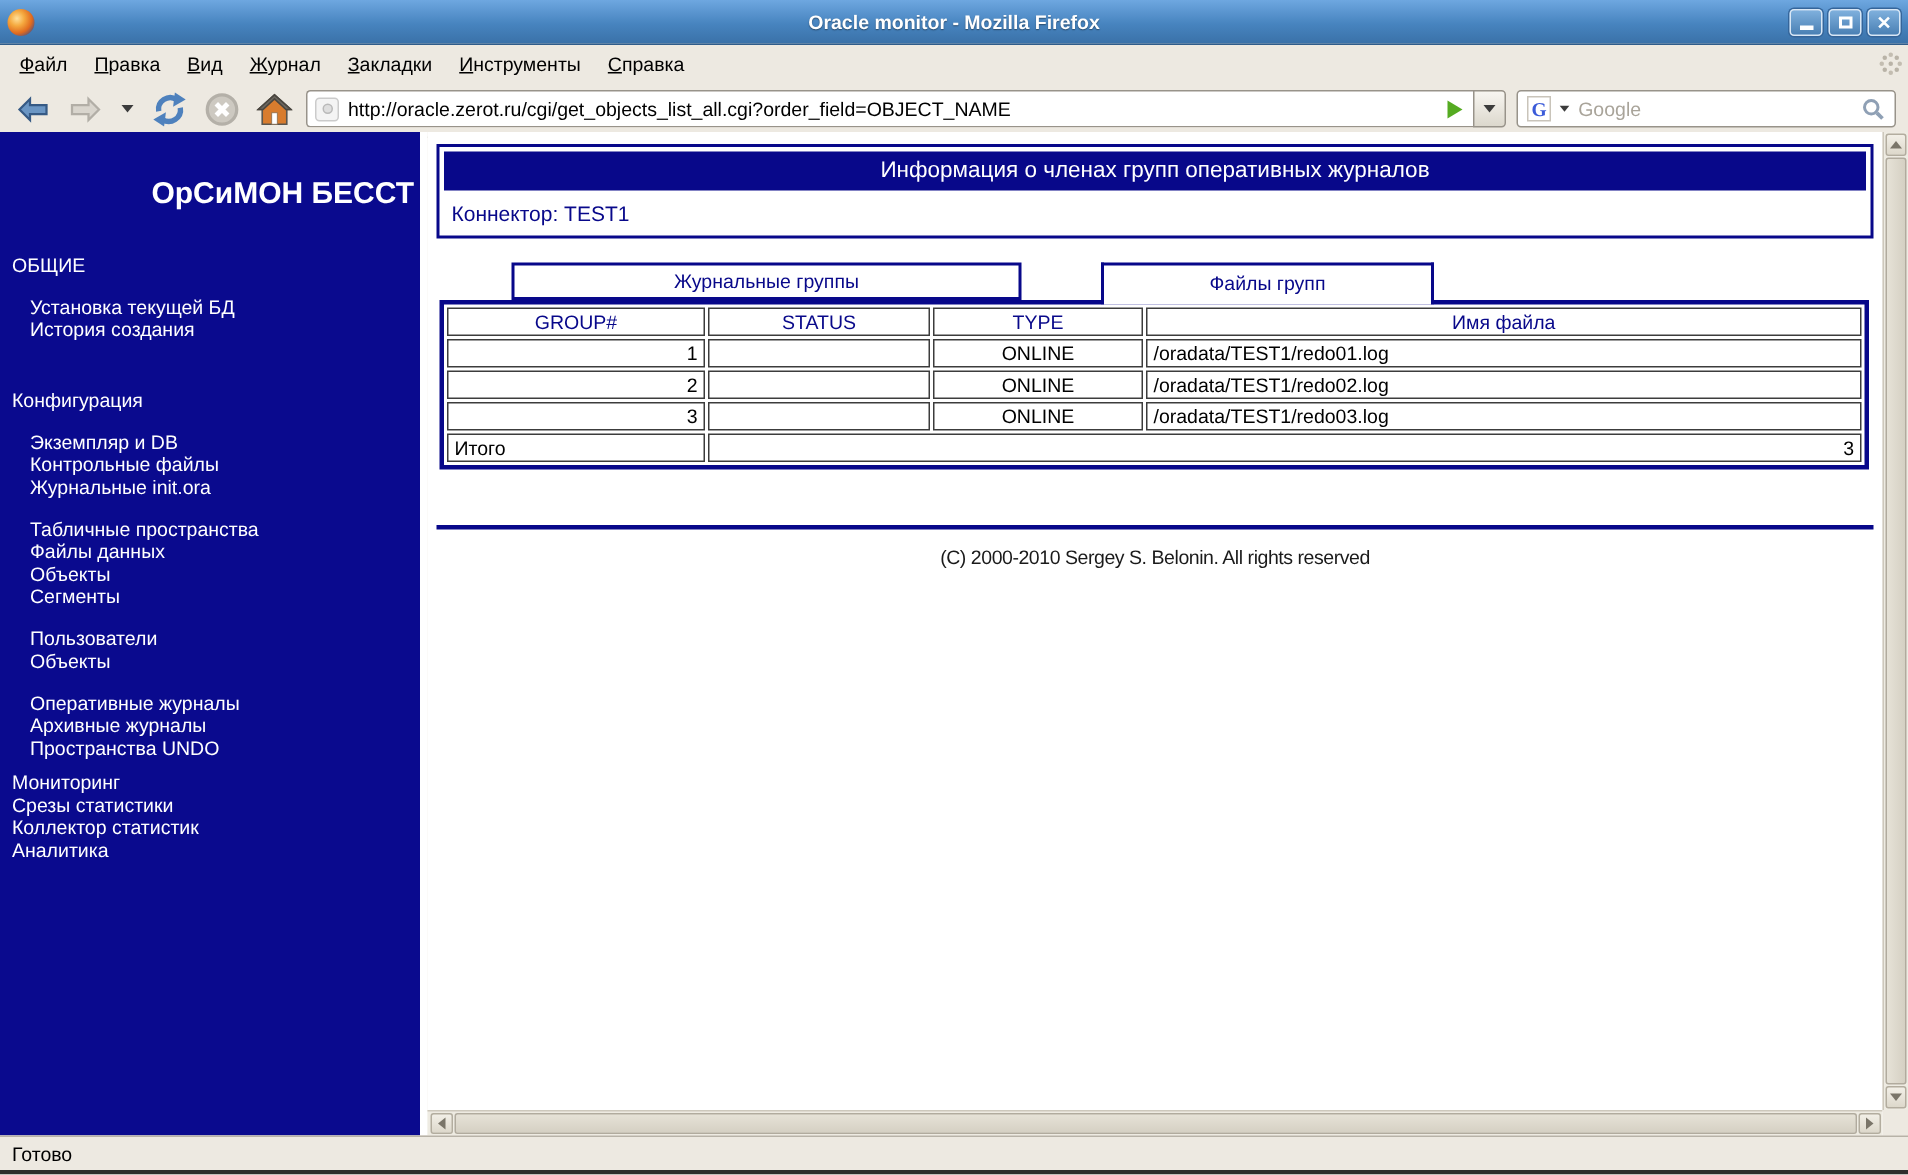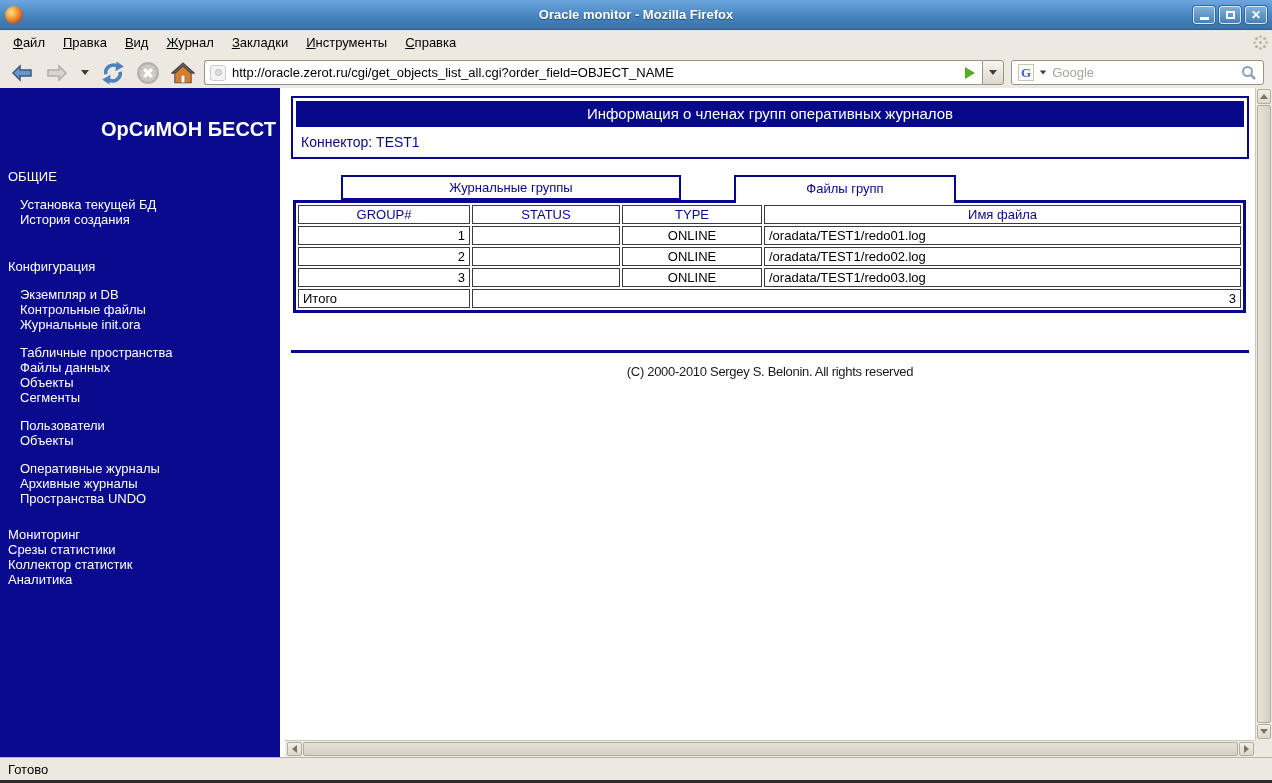--- a/index.html
+++ b/index.html
@@ -59,21 +59,21 @@
   .search-placeholder { flex:1; color:#a9a49a; font-size:13px; }
 
   
   .frames { position:absolute; top:88px; bottom:26px; left:0; right:0; display:flex; }
   .sidebar { width:280px; flex-shrink:0; background:#0a0a8e; color:#fff;
     padding:34px 4px 0 8px; font-size:13px; line-height:15px; }
   .sb-title { font-size:20px; font-weight:bold; margin-bottom:8px;text-align:right; }
   .sb-header { margin-top:32px; }
   .sb-links { margin-top:13px; }
   .sb-link { padding-left:12px; cursor:default; }
-  .sb-plain { margin-top:21px; }
+  .sb-plain { margin-top:8px; }
   .sb-plain .sb-link { padding-left:0; }
   .frame-gap { width:5px; background:#fff; flex-shrink:0; }
   .rframe { flex:1; position:relative; background:#fff; }
   .rcontent { position:absolute; top:0; left:0; right:17px; bottom:17px; overflow:hidden;
     padding:8px 6px 0 6px; }
 
   
   .page-box { border:2px solid #08088a; padding:3px; background:#fff; }
   .page-title-bar { background:#08088a; color:#fff; text-align:center; font-size:15px;
     height:26px; line-height:26px; }

